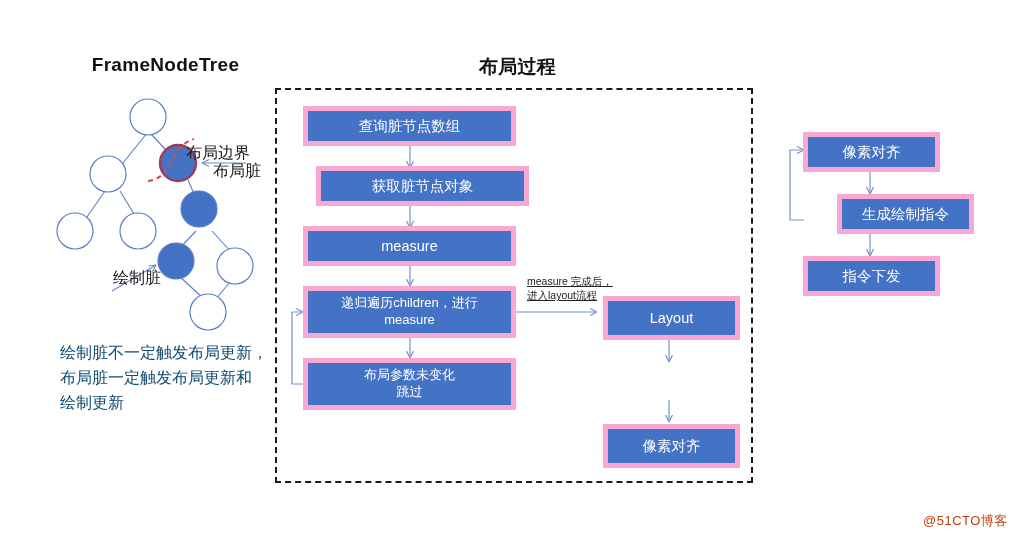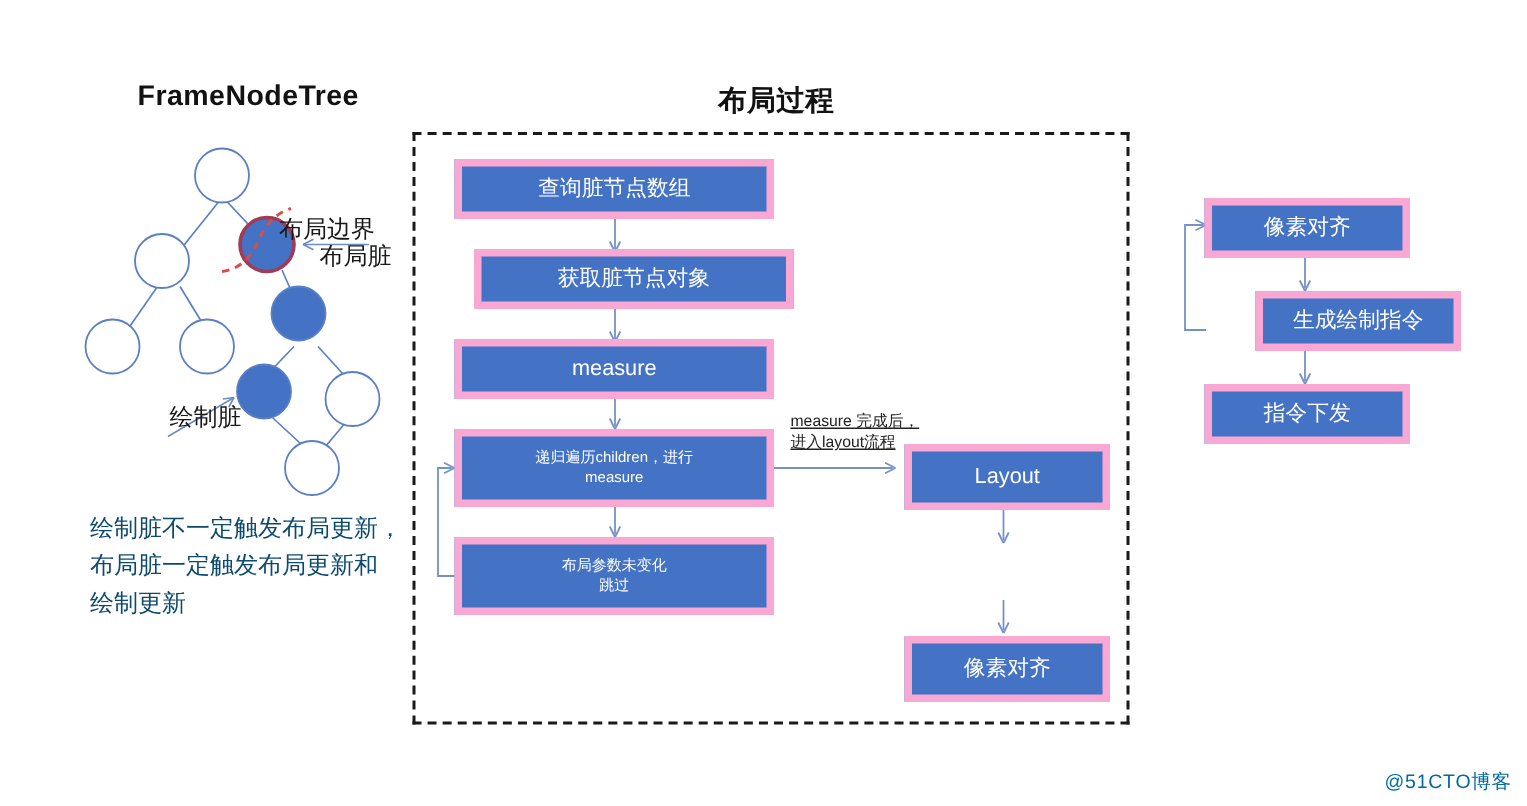--- a/index.html
+++ b/index.html
@@ -34,21 +34,21 @@
     font-size: 14.5px;
     line-height: 1.28;
     display: flex;
     align-items: center;
     justify-content: center;
     text-align: center;
     box-sizing: border-box;
     padding: 2px 6px;
   }
   .flowbox.two-line {
-    font-size: 10px;
+    font-size: 13px;
     line-height: 1.3;
   }
   .dashed-region {
     position: absolute;
     border: 2.5px dashed #1a1a1a;
     box-sizing: border-box;
     background: transparent;
   }
   .tree-svg, .arrow-svg, .loop-svg {
     position: absolute;
@@ -72,21 +72,21 @@
     position: absolute;
     font-size: 10.5px;
     line-height: 1.35;
     color: #222222;
     white-space: pre-line;
     text-decoration: underline;
   }
   .watermark {
     position: absolute;
     font-size: 13px;
-    color: #0369a1;
+    color: #c2410c;
     white-space: nowrap;
     letter-spacing: 0.5px;
   }
 </style>
 </head>
 <body>
 
 <div id="canvas">
 
   <div class="heading" style="left:88px; top:54px; width:155px;">FrameNodeTree</div>

